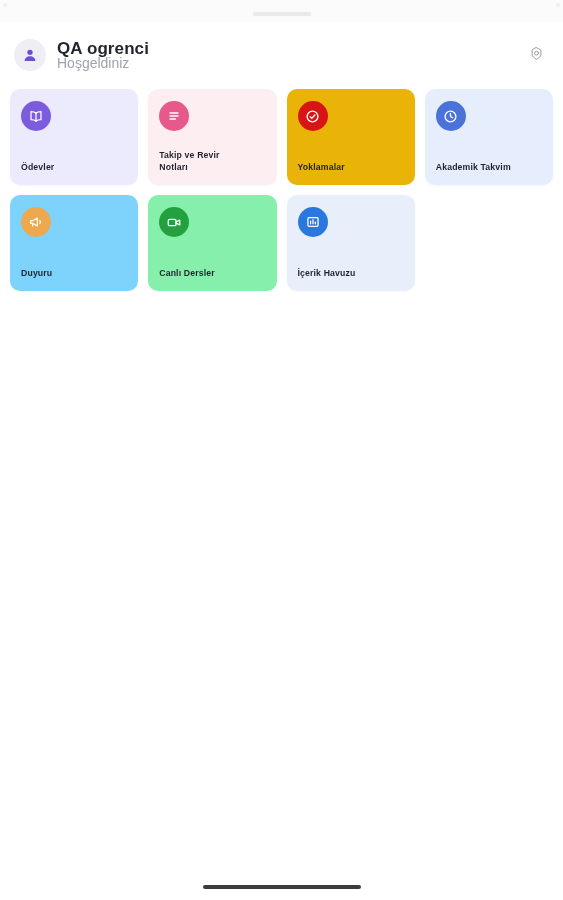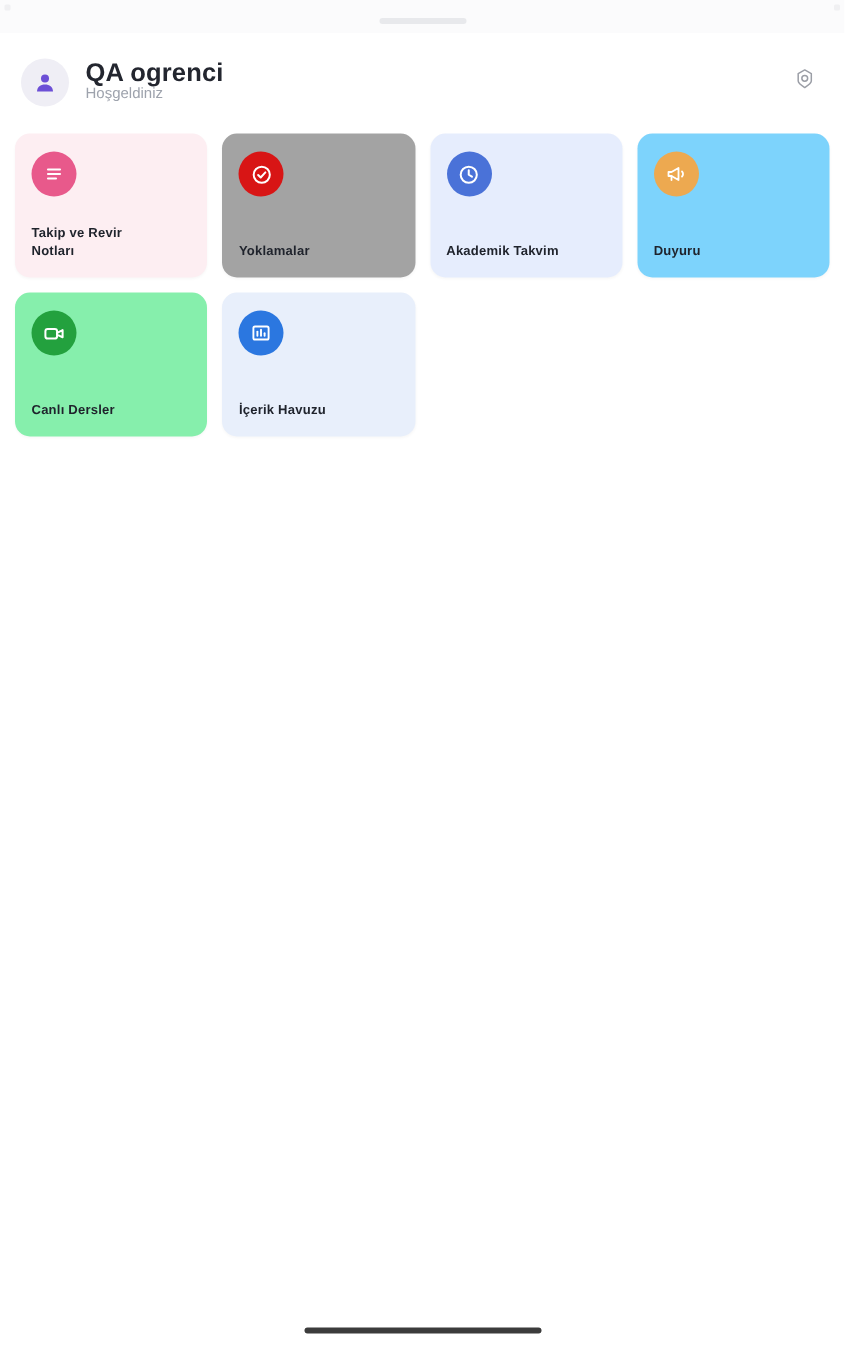--- a/index.html
+++ b/index.html
@@ -59,21 +59,21 @@
     min-width:0;
   }
   .user-name{
     font-size:17px;
     font-weight:bold;
     color:#23262f;
     line-height:14px;
     letter-spacing:0.1px;
   }
   .user-sub{
-    font-size:10px;
+    font-size:14px;
     color:#9ea3ad;
     line-height:12px;
     margin-top:1px;
   }
   .gear-btn{
     width:26px; height:26px;
     display:flex; align-items:center; justify-content:center;
     flex:0 0 auto;
     cursor:pointer;
   }
@@ -163,36 +163,48 @@
         <path d="M12 2.6l7 3.9v7.8c0 2.1-2.9 4.4-7 7.1-4.1-2.7-7-5-7-7.1V6.5z"></path>
         <circle cx="12" cy="11.5" r="3.1"></circle>
       </svg>
     </span>
   </div>
 
 </div>
 
 <div class="grid">
 
+  <div class="card" style="background:#eceafd;">
+    <div class="card-icon" style="background:#7c5cde;">
+      <span>
+        <svg width="16" height="16" viewBox="0 0 24 24" fill="none" stroke="#ffffff" stroke-width="1.9" stroke-linecap="round" stroke-linejoin="round">
+          <path d="M12 7.5C10.4 6 8.4 5.5 4.5 5.5v12C8.4 17.5 10.4 18 12 19.5"></path>
+          <path d="M12 7.5C13.6 6 15.6 5.5 19.5 5.5v12C15.6 17.5 13.6 18 12 19.5"></path>
+          <path d="M12 7.5v12"></path>
+        </svg>
+      </span>
+    </div>
+    <div class="card-label">Ödevler</div>
+  </div>
 
   <div class="card" style="background:#fdeef2;">
     <div class="card-icon" style="background:#e8598b;">
       <span>
         <svg width="16" height="16" viewBox="0 0 24 24" fill="none" stroke="#ffffff" stroke-width="2.1" stroke-linecap="round">
           <line x1="6" y1="7.5" x2="18" y2="7.5"></line>
           <line x1="6" y1="12" x2="18" y2="12"></line>
           <line x1="6" y1="16.5" x2="14" y2="16.5"></line>
         </svg>
       </span>
     </div>
     <div class="card-label">Takip ve Revir
 Notları</div>
   </div>
 
-  <div class="card" style="background:#a3a3a3;">
+  <div class="card" style="background:#eab308;">
     <div class="card-icon" style="background:#d81515;">
       <span>
         <svg width="17" height="17" viewBox="0 0 24 24" fill="none" stroke="#ffffff" stroke-width="1.9" stroke-linecap="round" stroke-linejoin="round">
           <circle cx="12" cy="12" r="7.6"></circle>
           <path d="M8.6 12.2l2.4 2.4 4.4-4.8"></path>
         </svg>
       </span>
     </div>
     <div class="card-label">Yoklamalar</div>
   </div>

